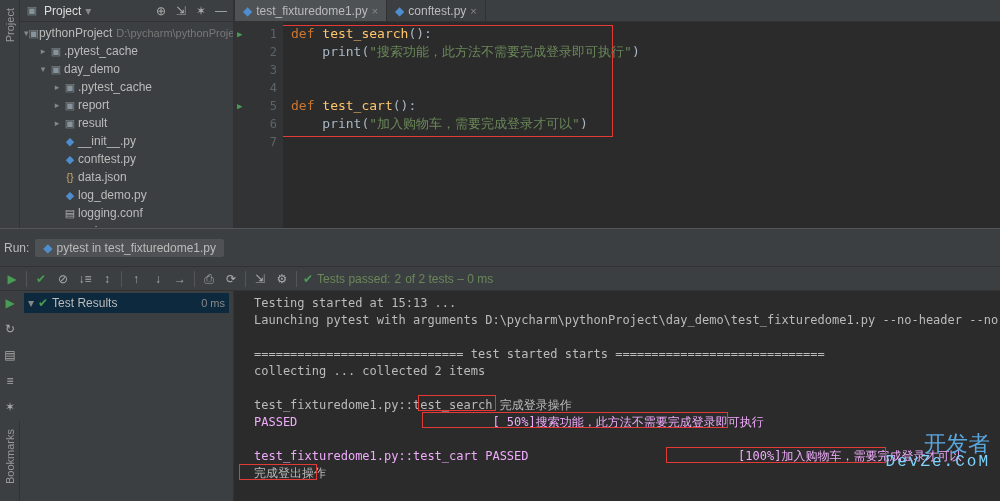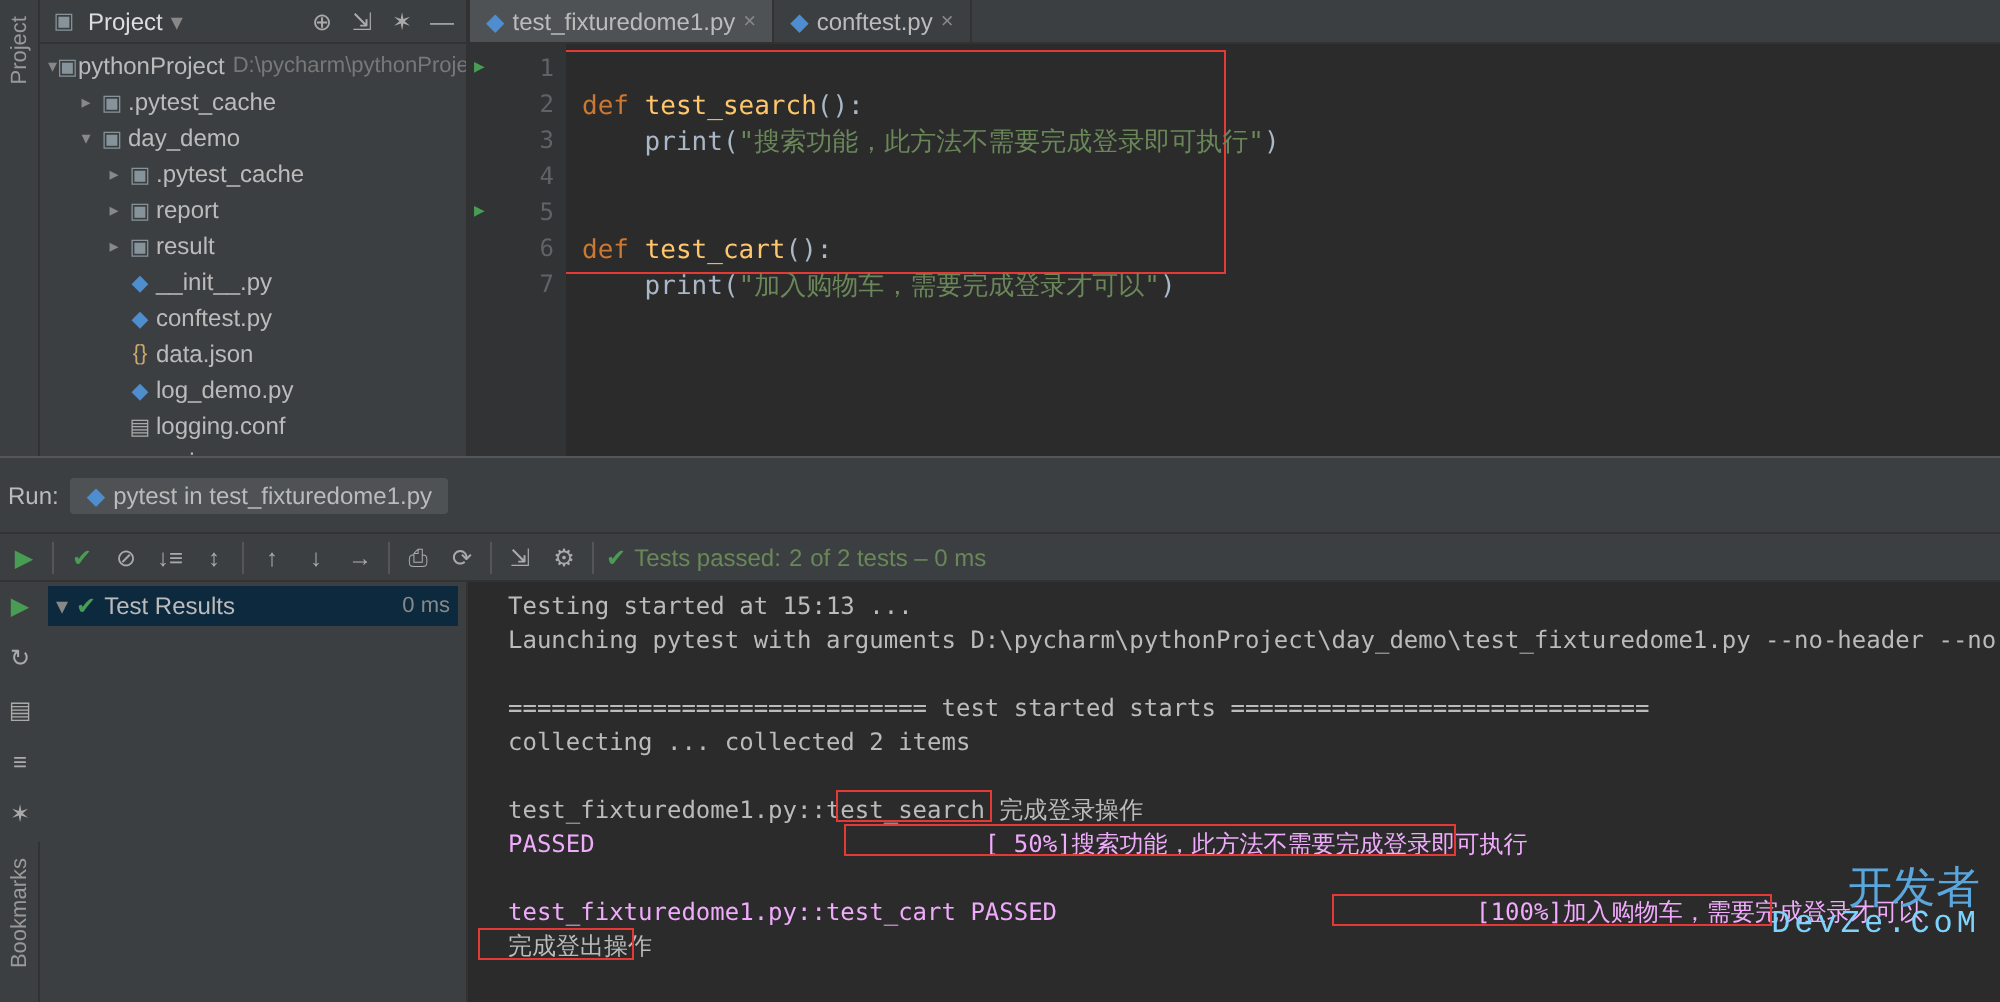--- a/index.html
+++ b/index.html
@@ -25,21 +25,21 @@
 .conf-icon { color: #aaa; }
 .editor-area { flex: 1; display: flex; flex-direction: column; background: #2b2b2b; border-left: 1px solid #323232; }
 .tabs { display: flex; height: 22px; background: #3c3f41; border-bottom: 1px solid #323232; }
 .tab { display: flex; align-items: center; padding: 0 8px; gap: 4px; font-size: 12px; color: #bbb; border-right: 1px solid #323232; }
 .tab.active { background: #4e5254; }
 .tab-close { color: #888; font-size: 11px; }
 .code-area { display: flex; flex: 1; position: relative; }
 .gutter { width: 48px; background: #313335; text-align: right; padding-right: 6px; color: #606366; font-family: Consolas, monospace; font-size: 12px; line-height: 18px; padding-top: 3px; position: relative; }
 .gutter-line { height: 18px; position: relative; }
 .run-mark { position: absolute; left: 2px; color: #499c54; font-size: 9px; }
-.code { flex: 1; font-family: Consolas, monospace; font-size: 13px; line-height: 18px; padding: 3px 8px; position: relative; margin-top: 20px; }
+.code { flex: 1; font-family: Consolas, monospace; font-size: 13px; line-height: 18px; padding: 3px 8px; position: relative; }
 .code-line { height: 18px; white-space: pre; color: #a9b7c6; }
 .kw { color: #cc7832; }
 .fn { color: #ffc66d; }
 .str { color: #6a8759; }
 .red-box { position: absolute; border: 1px solid #e53935; pointer-events: none; }
 .run-panel { flex: 1; display: flex; flex-direction: column; background: #2b2b2b; border-top: 1px solid #555; overflow: hidden; }
 .run-header { display: flex; align-items: center; height: 38px; background: #3c3f41; padding: 0 4px; gap: 6px; border-bottom: 1px solid #323232; }
 .run-tab { background: #4e5254; padding: 2px 8px; border-radius: 2px; font-size: 12px; display: flex; align-items: center; gap: 4px; }
 .run-toolbar { display: flex; align-items: center; height: 24px; background: #3c3f41; padding: 0 4px; gap: 6px; border-bottom: 1px solid #323232; }
 .tb-sep { width: 1px; height: 16px; background: #555; }

